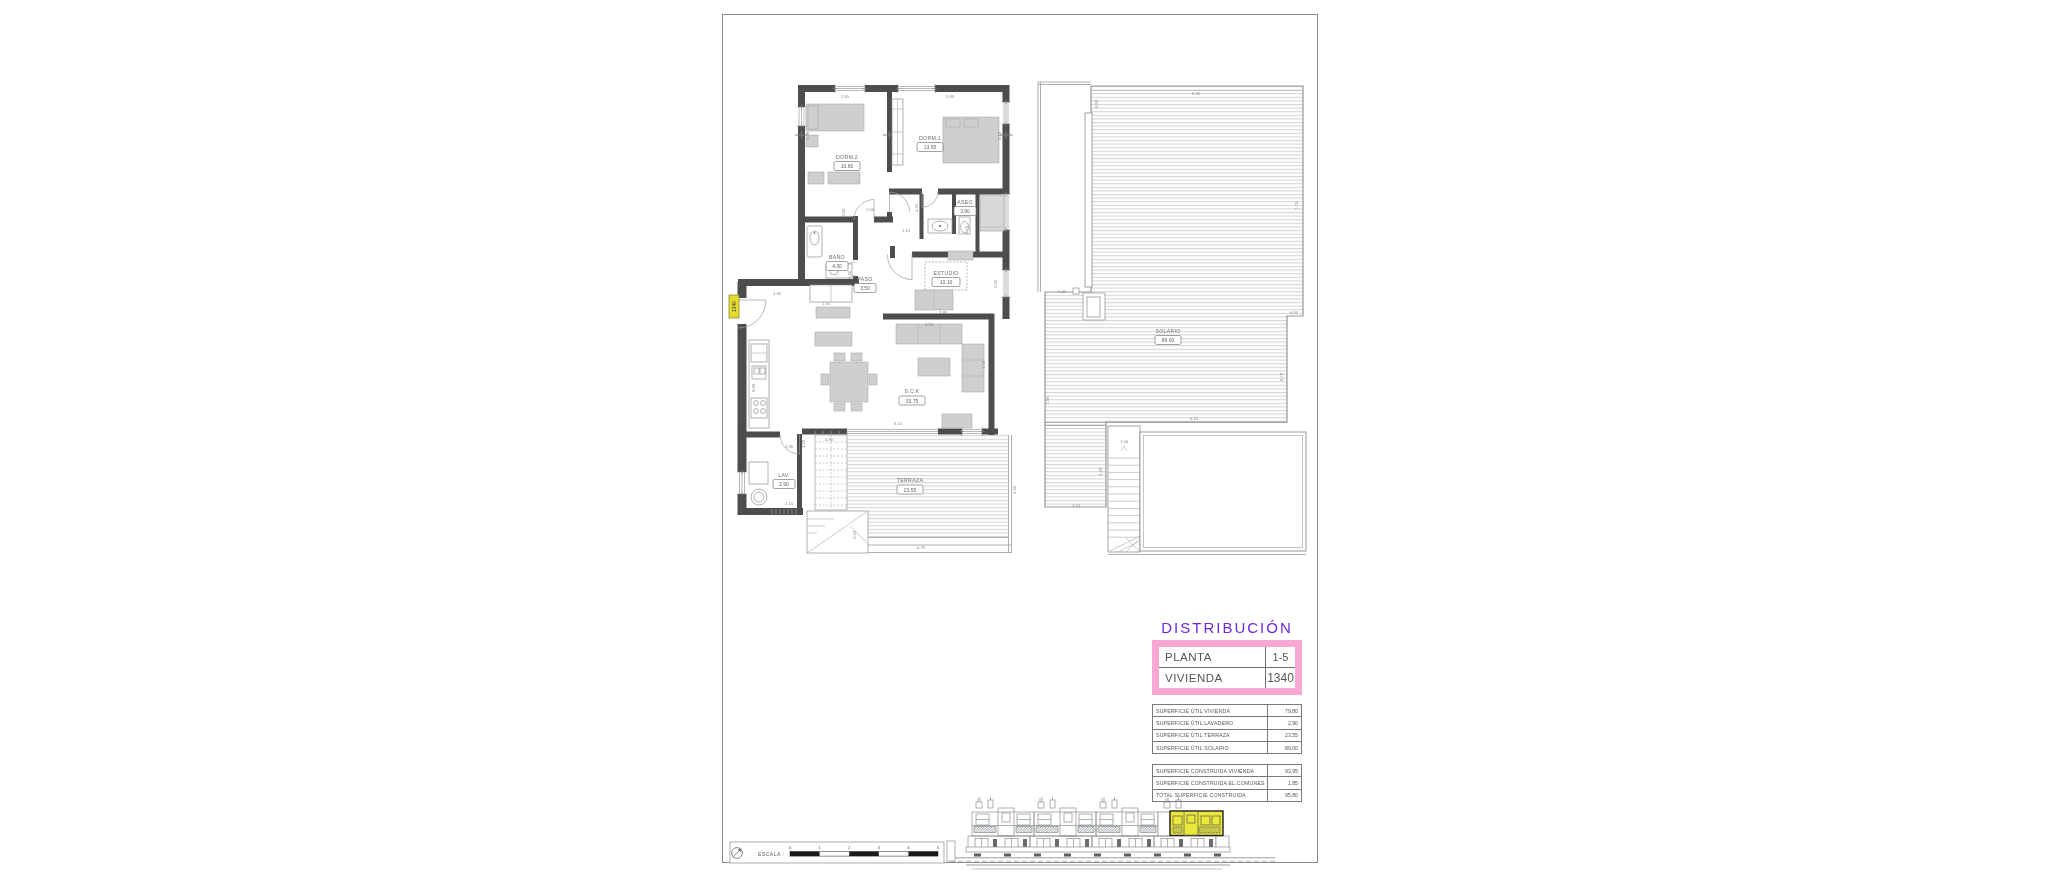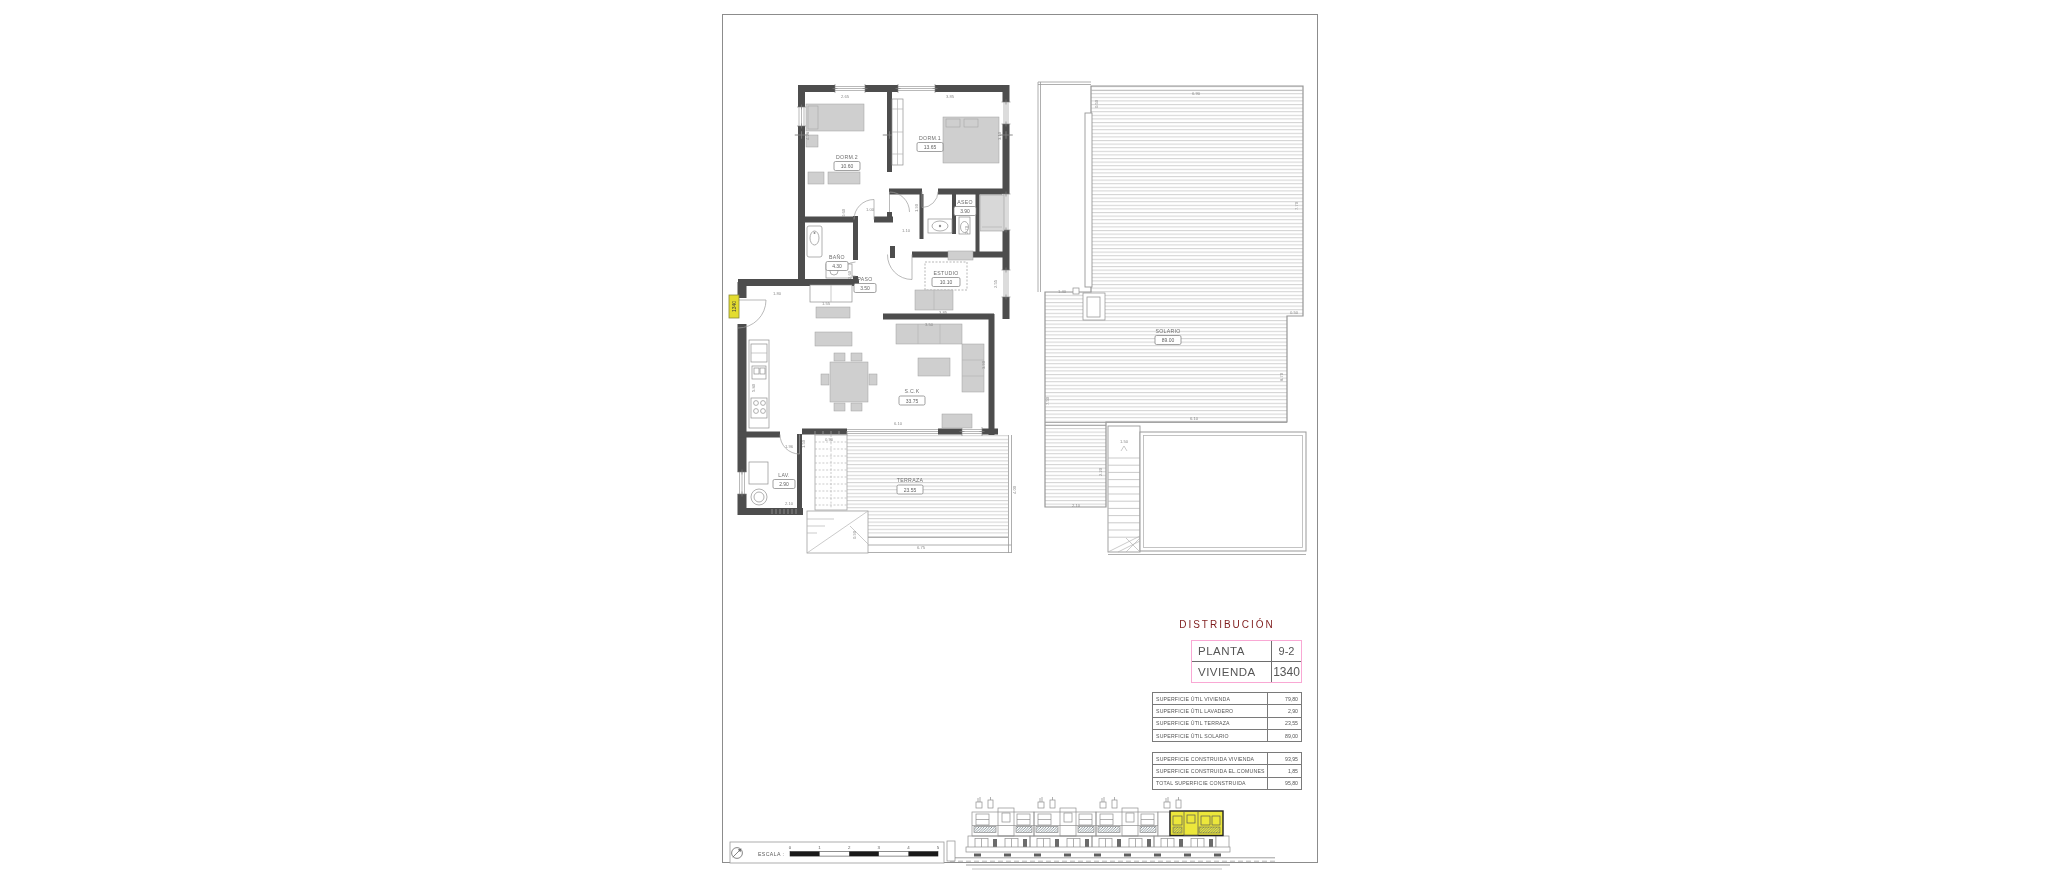--- a/index.html
+++ b/index.html
@@ -19,22 +19,22 @@
   .w9{stroke-width:9}.w7{stroke-width:7}.w6{stroke-width:6}.w5{stroke-width:5}.w4{stroke-width:4}
   .thin{stroke:#9a9a9a;stroke-width:.8;fill:none;}
   .thinner{stroke:#b5b5b5;stroke-width:.7;fill:none;}
   .furn{fill:#cfcfcf;stroke:#9f9f9f;stroke-width:.5;}
   .fix{fill:#ffffff;stroke:#8f8f8f;stroke-width:.7;}
   .glz{stroke:#8a8a8a;stroke-width:.6;fill:none;}
   .door{stroke:#9c9c9c;stroke-width:.7;fill:none;}
   .dash{stroke-dasharray:2 1.7;}
   
   .dist{position:absolute;left:430px;top:605px;width:150px;color:#555;}
-  .dist-title{font-size:10px;letter-spacing:2px;color:#7f1d1d;text-align:center;height:15px;}
-  .dist-main{margin-top:6px;border:1px solid #f9a8d4;margin-left:39px;}
+  .dist-title{font-size:15px;letter-spacing:2px;color:#6d28d9;text-align:center;height:15px;}
+  .dist-main{margin-top:6px;border:7px solid #f9a8d4;}
   .dm-row{display:flex;align-items:center;height:20px;}
   .dm-row + .dm-row{border-top:1px solid #6e6e6e;gap:10px;}
   .dm-label{flex:1;padding-left:6px;font-size:11.5px;letter-spacing:.5px;}
   .dm-val{width:29px;border-left:1px solid #6e6e6e;align-self:stretch;display:flex;align-items:center;justify-content:center;font-size:11px;}
   .dist-sub{margin-top:9px;border:1px solid #7a7a7a;}
   .dist-sub2{margin-top:10px;border:1px solid #7a7a7a;}
   .ds-row{display:flex;align-items:center;height:11.3px;}
   .ds-row + .ds-row{border-top:1px solid #7a7a7a;}
   .ds-label{flex:1;padding-left:3px;font-size:5.2px;letter-spacing:.2px;white-space:nowrap;}
   .ds-val{width:30px;border-left:1px solid #7a7a7a;align-self:stretch;display:flex;align-items:center;justify-content:flex-end;padding-right:3px;font-size:5.2px;}
@@ -461,21 +461,21 @@
       <text class="scnum" x="216" y="835">5</text>
     </g>
   </g>
 </svg>
 
 <div class="dist">
   <div class="dist-title">DISTRIBUCIÓN</div>
   <div class="dist-main">
     <div class="dm-row">
       <div class="dm-label">PLANTA</div>
-      <div class="dm-val">9-2</div>
+      <div class="dm-val">1-5</div>
     </div>
     <div class="dm-row">
       <div class="dm-label">VIVIENDA</div>
       <div class="dm-val" style="font-size:12px;">1340</div>
     </div>
   </div>
   <div class="dist-sub">
     <div class="ds-row">
       <div class="ds-label">SUPERFICIE ÚTIL VIVIENDA</div>
       <div class="ds-val">79,80</div>

